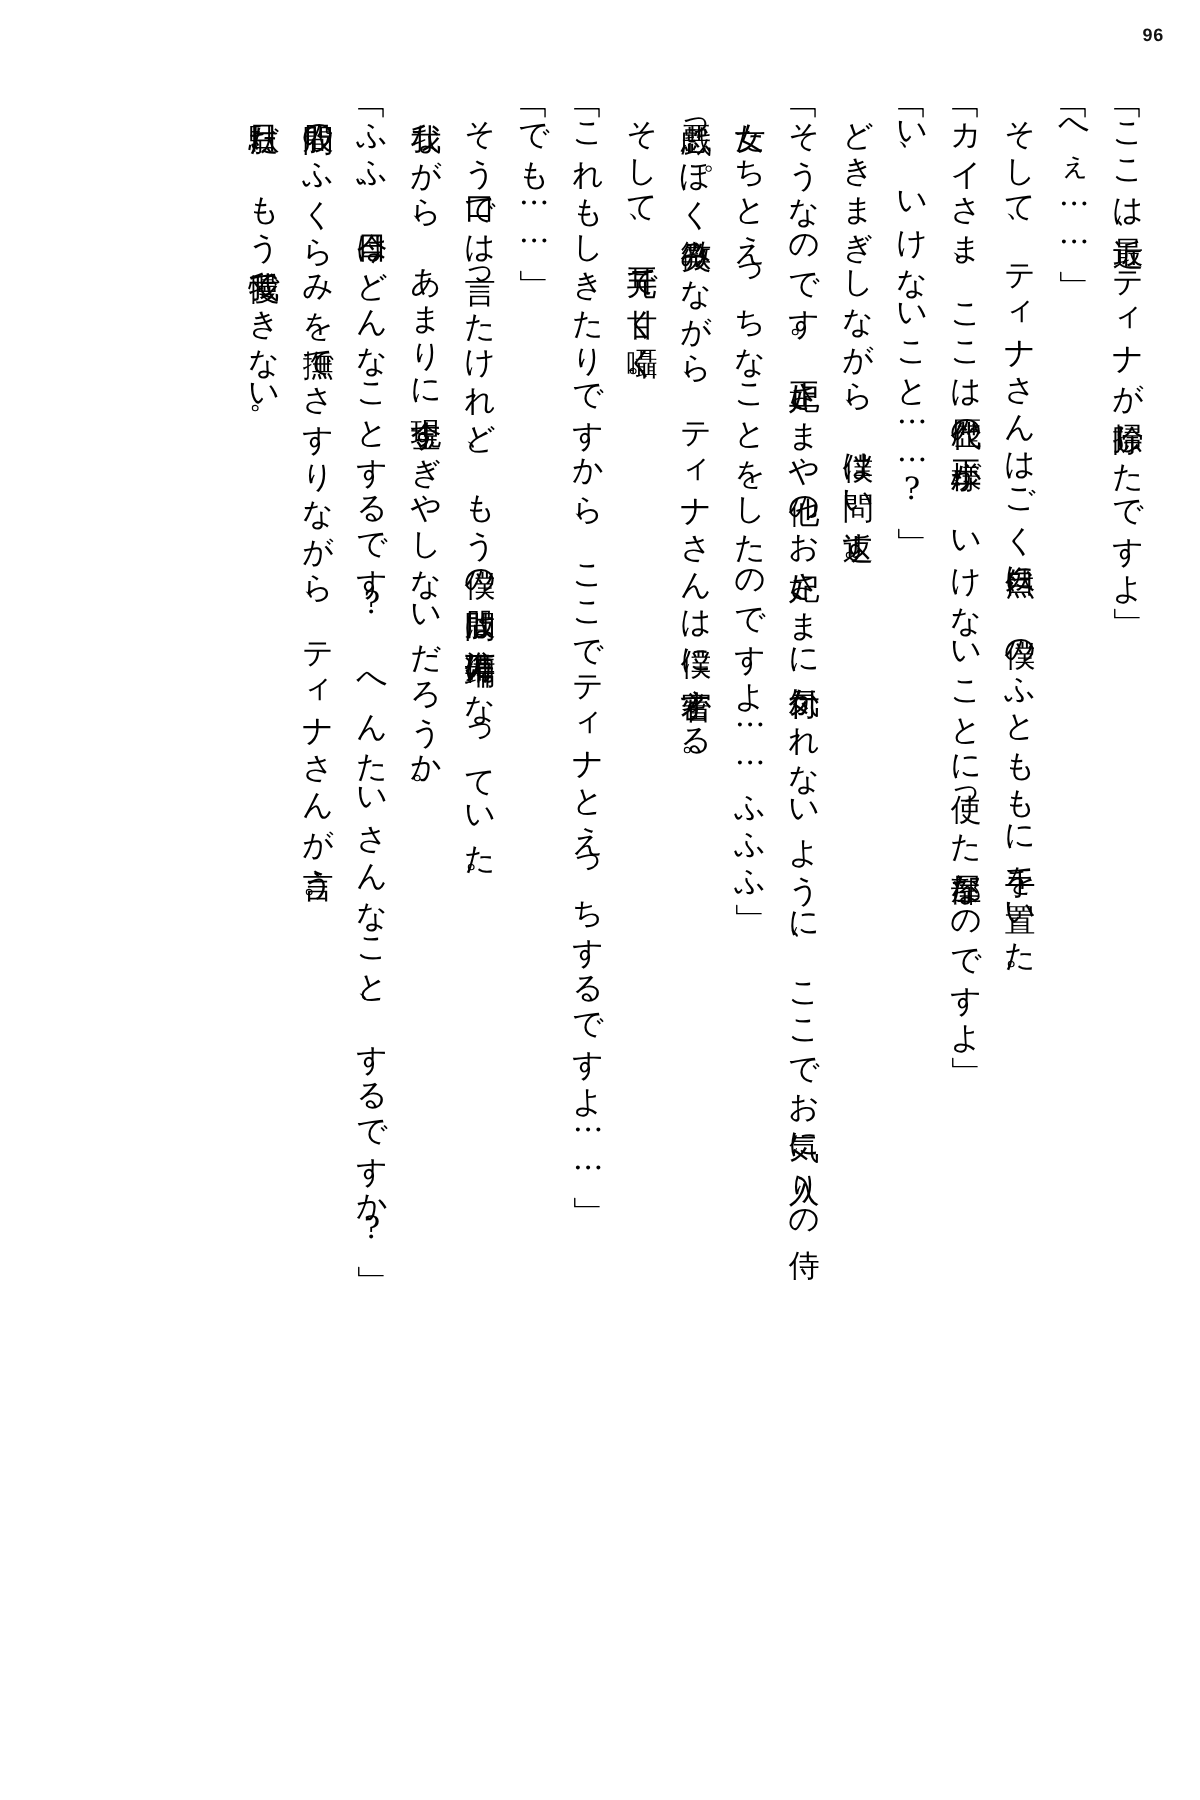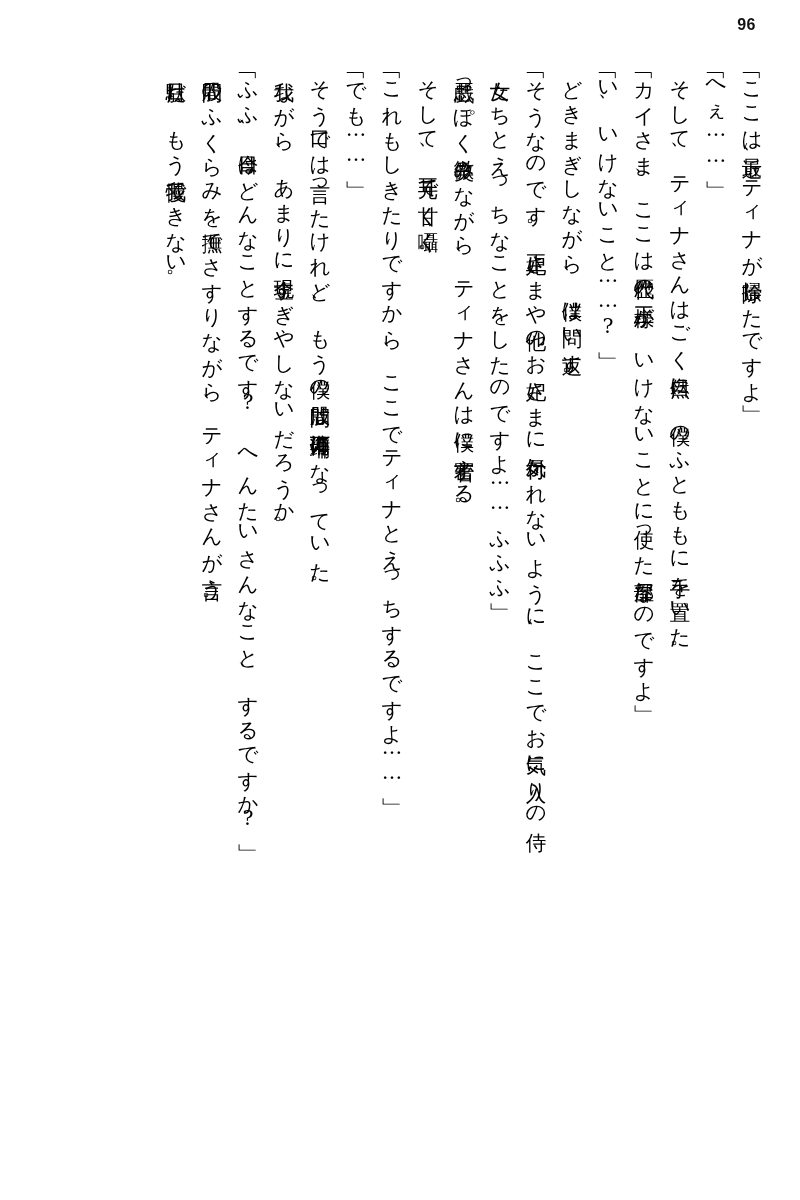--- a/index.html
+++ b/index.html
@@ -17,22 +17,22 @@
   .page {
     position: relative;
     width: 800px;
     height: 1200px;
     background: #ffffff;
     box-sizing: border-box;
   }
   .page-number {
     position: absolute;
     top: 16px;
-    right: 44px;
-    font-size: 16px;
+    right: 24px;
+    font-size: 12px;
     font-family: "Liberation Sans", sans-serif;
     font-weight: 700;
     letter-spacing: 0.5px;
     color: #111111;
   }
   .text-body {
     position: absolute;
     top: 66px;
     right: 30px;
     bottom: 40px;

